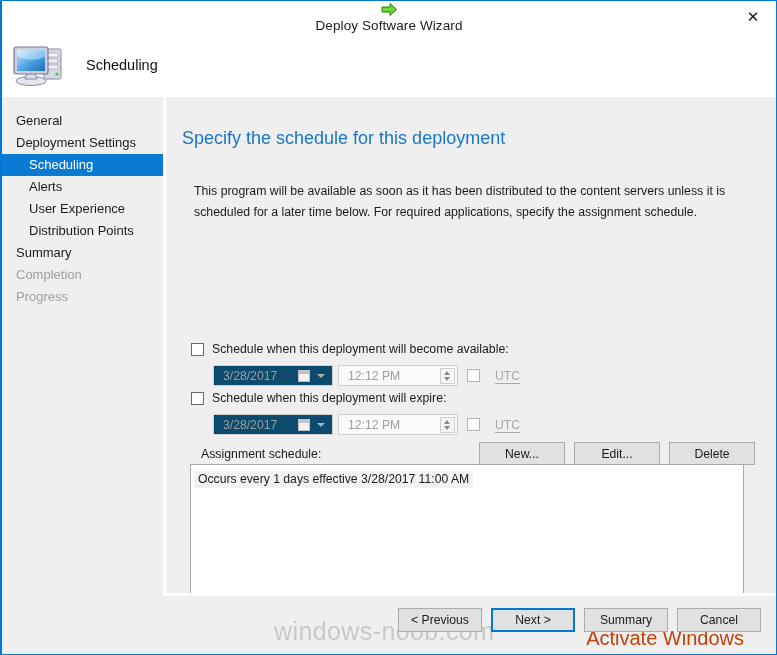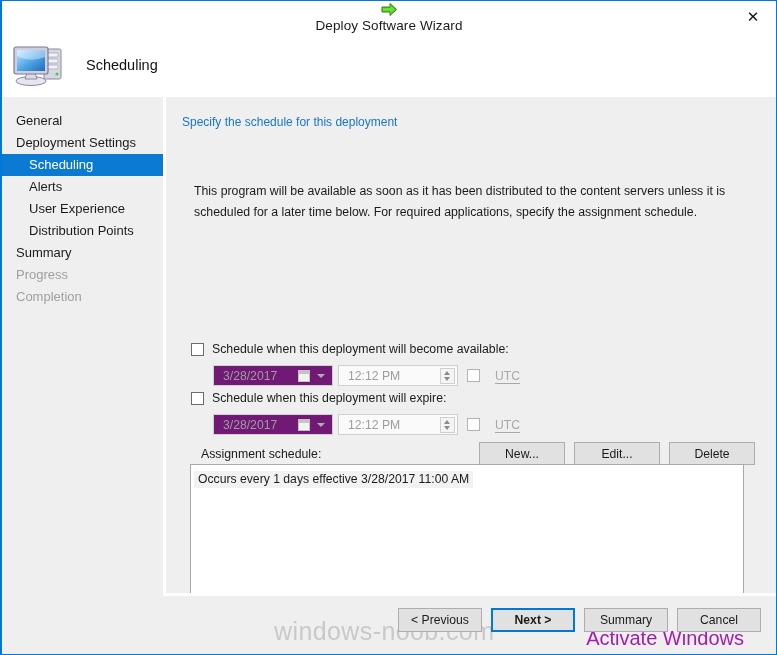--- a/index.html
+++ b/index.html
@@ -121,22 +121,22 @@
   
   .content {
     position: absolute;
     left: 164px; top: 0; right: 0;
     bottom: 59px;
     background: #efefef;
   }
 
   .page-title {
     position: absolute;
-    left: 16px; top: 18px;
-    font-size: 12px;
+    left: 16px; top: 31px;
+    font-size: 18px;
     color: #1976c8;
     white-space: nowrap;
   }
 
   .intro {
     position: absolute;
     left: 28px; top: 84px;
     width: 560px;
     font-size: 12.3px;
     color: #1b1b1b;
@@ -172,21 +172,21 @@
     display: flex;
     align-items: center;
     height: 21px;
   }
   .datetime-row.r1 { top: 268px; }
   .datetime-row.r2 { top: 317px; }
 
   .date-box {
     width: 120px; height: 21px;
     border: 1px solid #cfcfcf;
-    background: #701a75;
+    background: #0c4a6e;
     display: flex;
     align-items: center;
     position: relative;
   }
   .date-box .val {
     font-size: 12.2px;
     color: #9d9d9d;
     padding-left: 9px;
   }
   .date-ico {
@@ -360,38 +360,37 @@
   .footer-btns {
     position: absolute;
     right: 15px; top: 12px;
     display: flex;
     gap: 9px;
   }
   .footer-btns .btn { width: 84px; height: 24px; }
   .footer-btns .btn.focus {
     border: 2px solid #0078d7;
     background: #e1e1e1;
-    font-weight: bold;
   }
 
   
   .wm-noob {
     position: absolute;
     left: 272px; bottom: 8px;
     font-size: 25px;
     color: #c9c9c9;
     letter-spacing: 0.4px;
     pointer-events: none;
     white-space: nowrap;
   }
   .wm-activate {
     position: absolute;
     right: 32px; bottom: 4px;
     font-size: 20px;
-    color: #a21caf;
+    color: #c2410c;
     pointer-events: none;
     white-space: nowrap;
   }
 </style>
 </head>
 <body>
 
 <div class="window">
 
   <div class="titlebar">
@@ -435,22 +434,22 @@
   <div class="body-area">
 
     <div class="sidebar">
       <div class="nav-item">General</div>
       <div class="nav-item">Deployment Settings</div>
       <div class="nav-item sub selected">Scheduling</div>
       <div class="nav-item sub">Alerts</div>
       <div class="nav-item sub">User Experience</div>
       <div class="nav-item sub">Distribution Points</div>
       <div class="nav-item">Summary</div>
+      <div class="nav-item disabled">Completion</div>
       <div class="nav-item disabled">Progress</div>
-      <div class="nav-item disabled">Completion</div>
     </div>
     <div class="sidebar-sep"></div>
 
     <div class="content">
 
       <div class="page-title">Specify the schedule for this deployment</div>
 
       <div class="intro">This program will be available as soon as it has been distributed to the content servers unless it is scheduled for a later time below. For required applications, specify the assignment schedule.</div>
 
       <div class="check-row r1">

